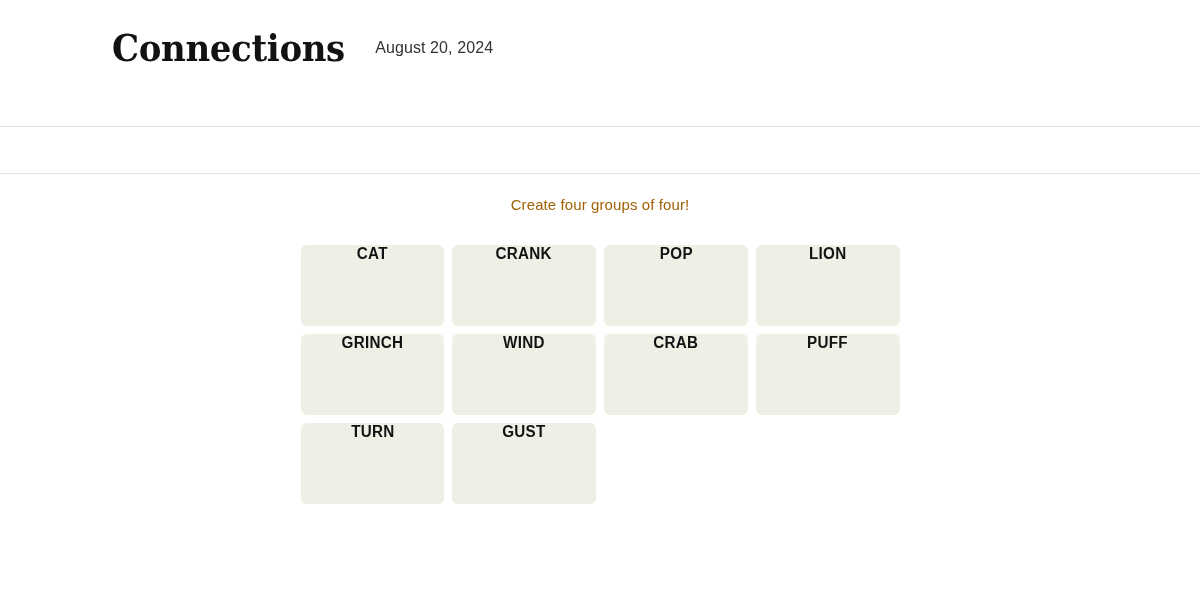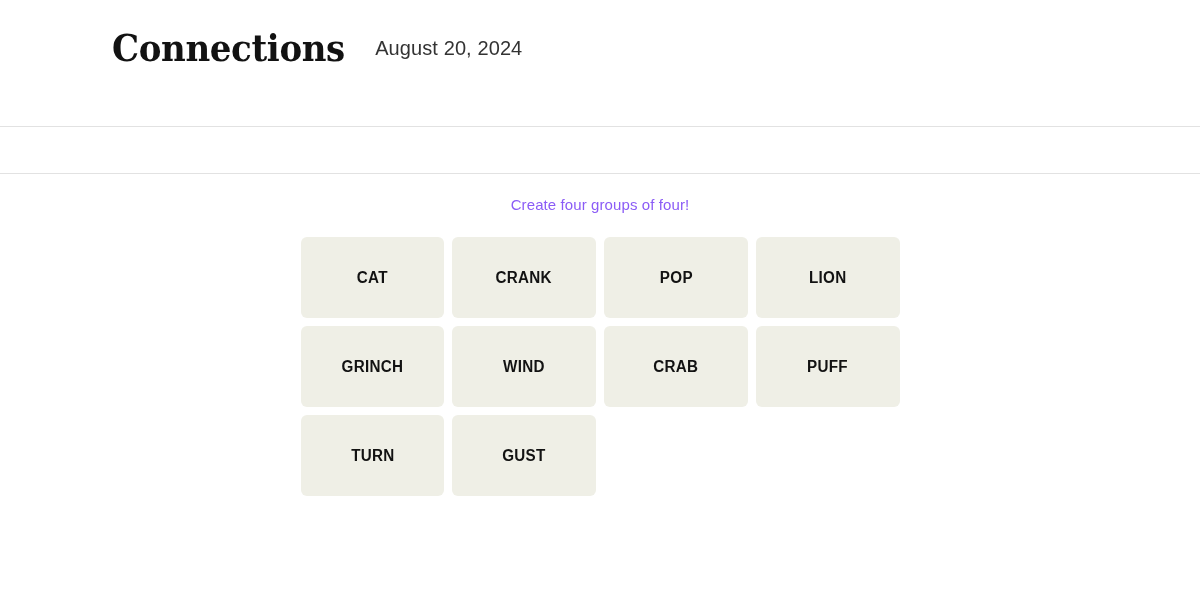--- a/index.html
+++ b/index.html
@@ -31,21 +31,21 @@
     line-height: 1;
     letter-spacing: -0.4px;
     color: #121212;
     transform: scaleX(0.92);
     transform-origin: left bottom;
     white-space: nowrap;
   }
   .brand-date {
     font-family: "Liberation Sans", sans-serif;
     font-weight: 300;
-    font-size: 20px;
+    font-size: 16px;
     line-height: 1;
     color: #333333;
     margin-left: 10px;
     white-space: nowrap;
     letter-spacing: 0.1px;
   }
 
   .rule {
     width: 100%;
     height: 1px;
@@ -61,37 +61,37 @@
   
   .board {
     padding-top: 22px;
     display: flex;
     flex-direction: column;
     align-items: center;
   }
   .instruction {
     font-family: "Liberation Sans", sans-serif;
     font-size: 15px;
-    color: #8b5cf6;
-    margin-bottom: 24px;
+    color: #a16207;
+    margin-bottom: 32px;
     letter-spacing: 0.1px;
   }
   .grid {
     width: 599px;
     display: grid;
     grid-template-columns: repeat(4, 1fr);
     grid-auto-rows: 81px;
     gap: 8px;
   }
   .tile {
     background: #efefe6;
     border: none;
     border-radius: 6px;
     display: flex;
-    align-items: center;
+    align-items: flex-start;
     justify-content: center;
     cursor: pointer;
     padding: 0;
   }
   .tile-label {
     font-family: "Liberation Sans", sans-serif;
     font-weight: bold;
     font-size: 16px;
     letter-spacing: 0.3px;
     color: #121212;

